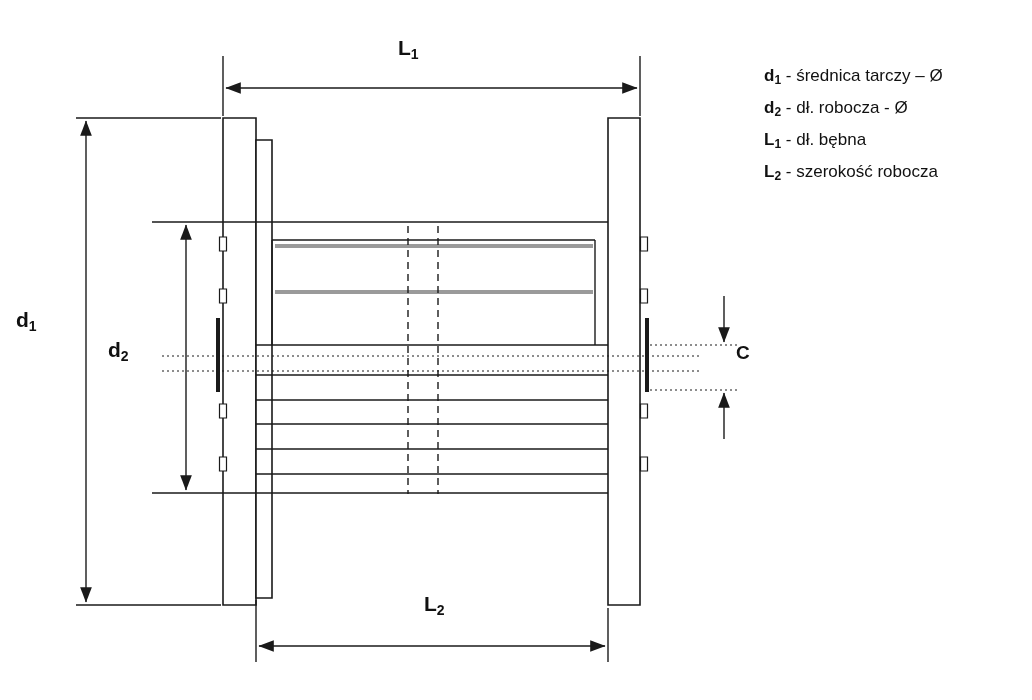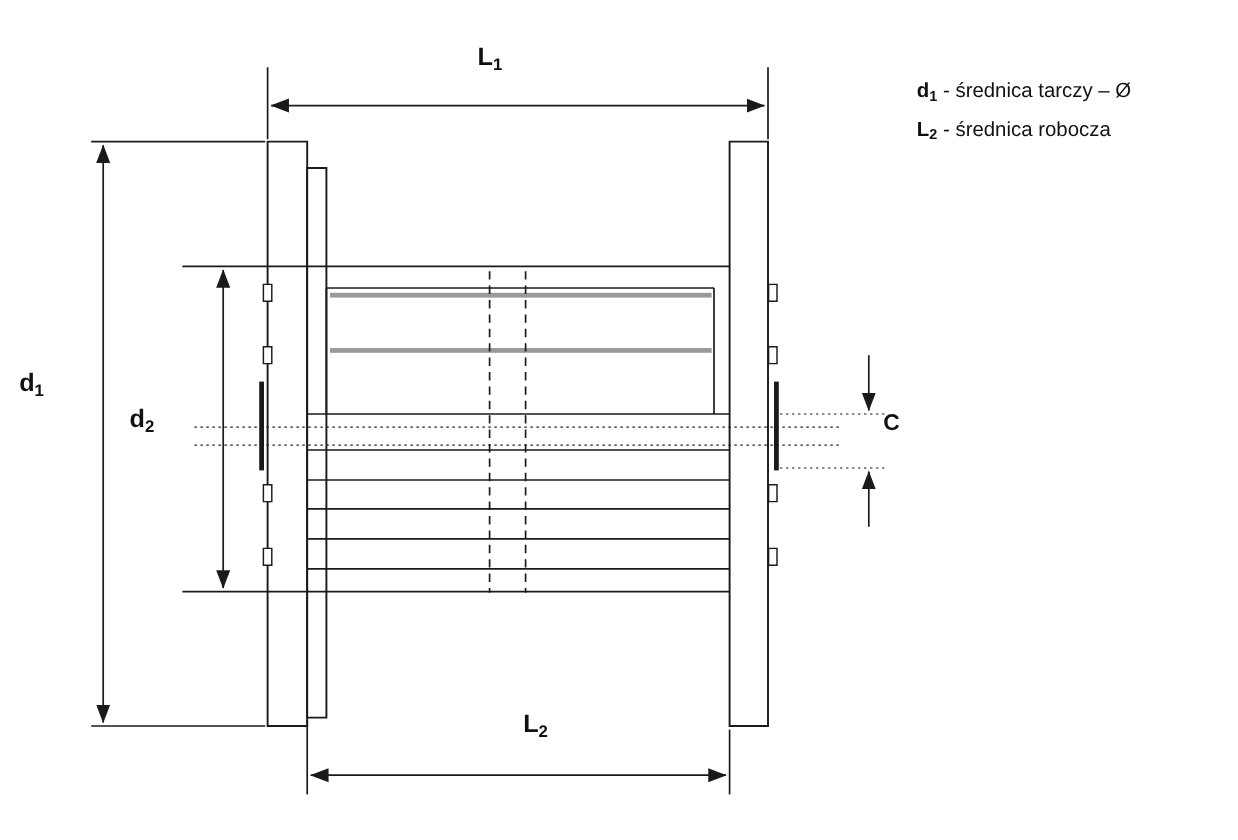--- a/index.html
+++ b/index.html
@@ -101,28 +101,36 @@
       <line class="ln" x1="259" y1="646" x2="605" y2="646" marker-start="url(#arrow)" marker-end="url(#arrow)"></line>
     </g>
   </svg>
 
   <div class="dim-label" style="left:398px;top:36px"><span>L</span><span class="sub">1</span></div>
 
   <div class="dim-label" style="left:16px;top:308px"><span>d</span><span class="sub">1</span></div>
 
   <div class="dim-label" style="left:108px;top:338px"><span>d</span><span class="sub">2</span></div>
 
-  <div class="dim-label" style="left:436px;top:592px"><span>L</span><span class="sub">2</span></div>
+  <div class="dim-label" style="left:424px;top:592px"><span>L</span><span class="sub">2</span></div>
 
   <div class="dim-label" style="left:736px;top:342px;font-size:19px"><span>C</span><span class="sub"></span></div>
 
   <div class="legend">
     <div class="legend-row">
       <span class="sym"><span>d</span><span class="sub">1</span></span>
       <span class="desc">- średnica tarczy – Ø</span>
     </div>
     <div class="legend-row">
+      <span class="sym"><span>d</span><span class="sub">2</span></span>
+      <span class="desc">- dł. robocza - Ø</span>
+    </div>
+    <div class="legend-row">
+      <span class="sym"><span>L</span><span class="sub">1</span></span>
+      <span class="desc">- dł. bębna</span>
+    </div>
+    <div class="legend-row">
       <span class="sym"><span>L</span><span class="sub">2</span></span>
-      <span class="desc">- średnica robocza</span>
+      <span class="desc">- szerokość robocza</span>
     </div>
   </div>
 
 </div>
 
 </body></html>

